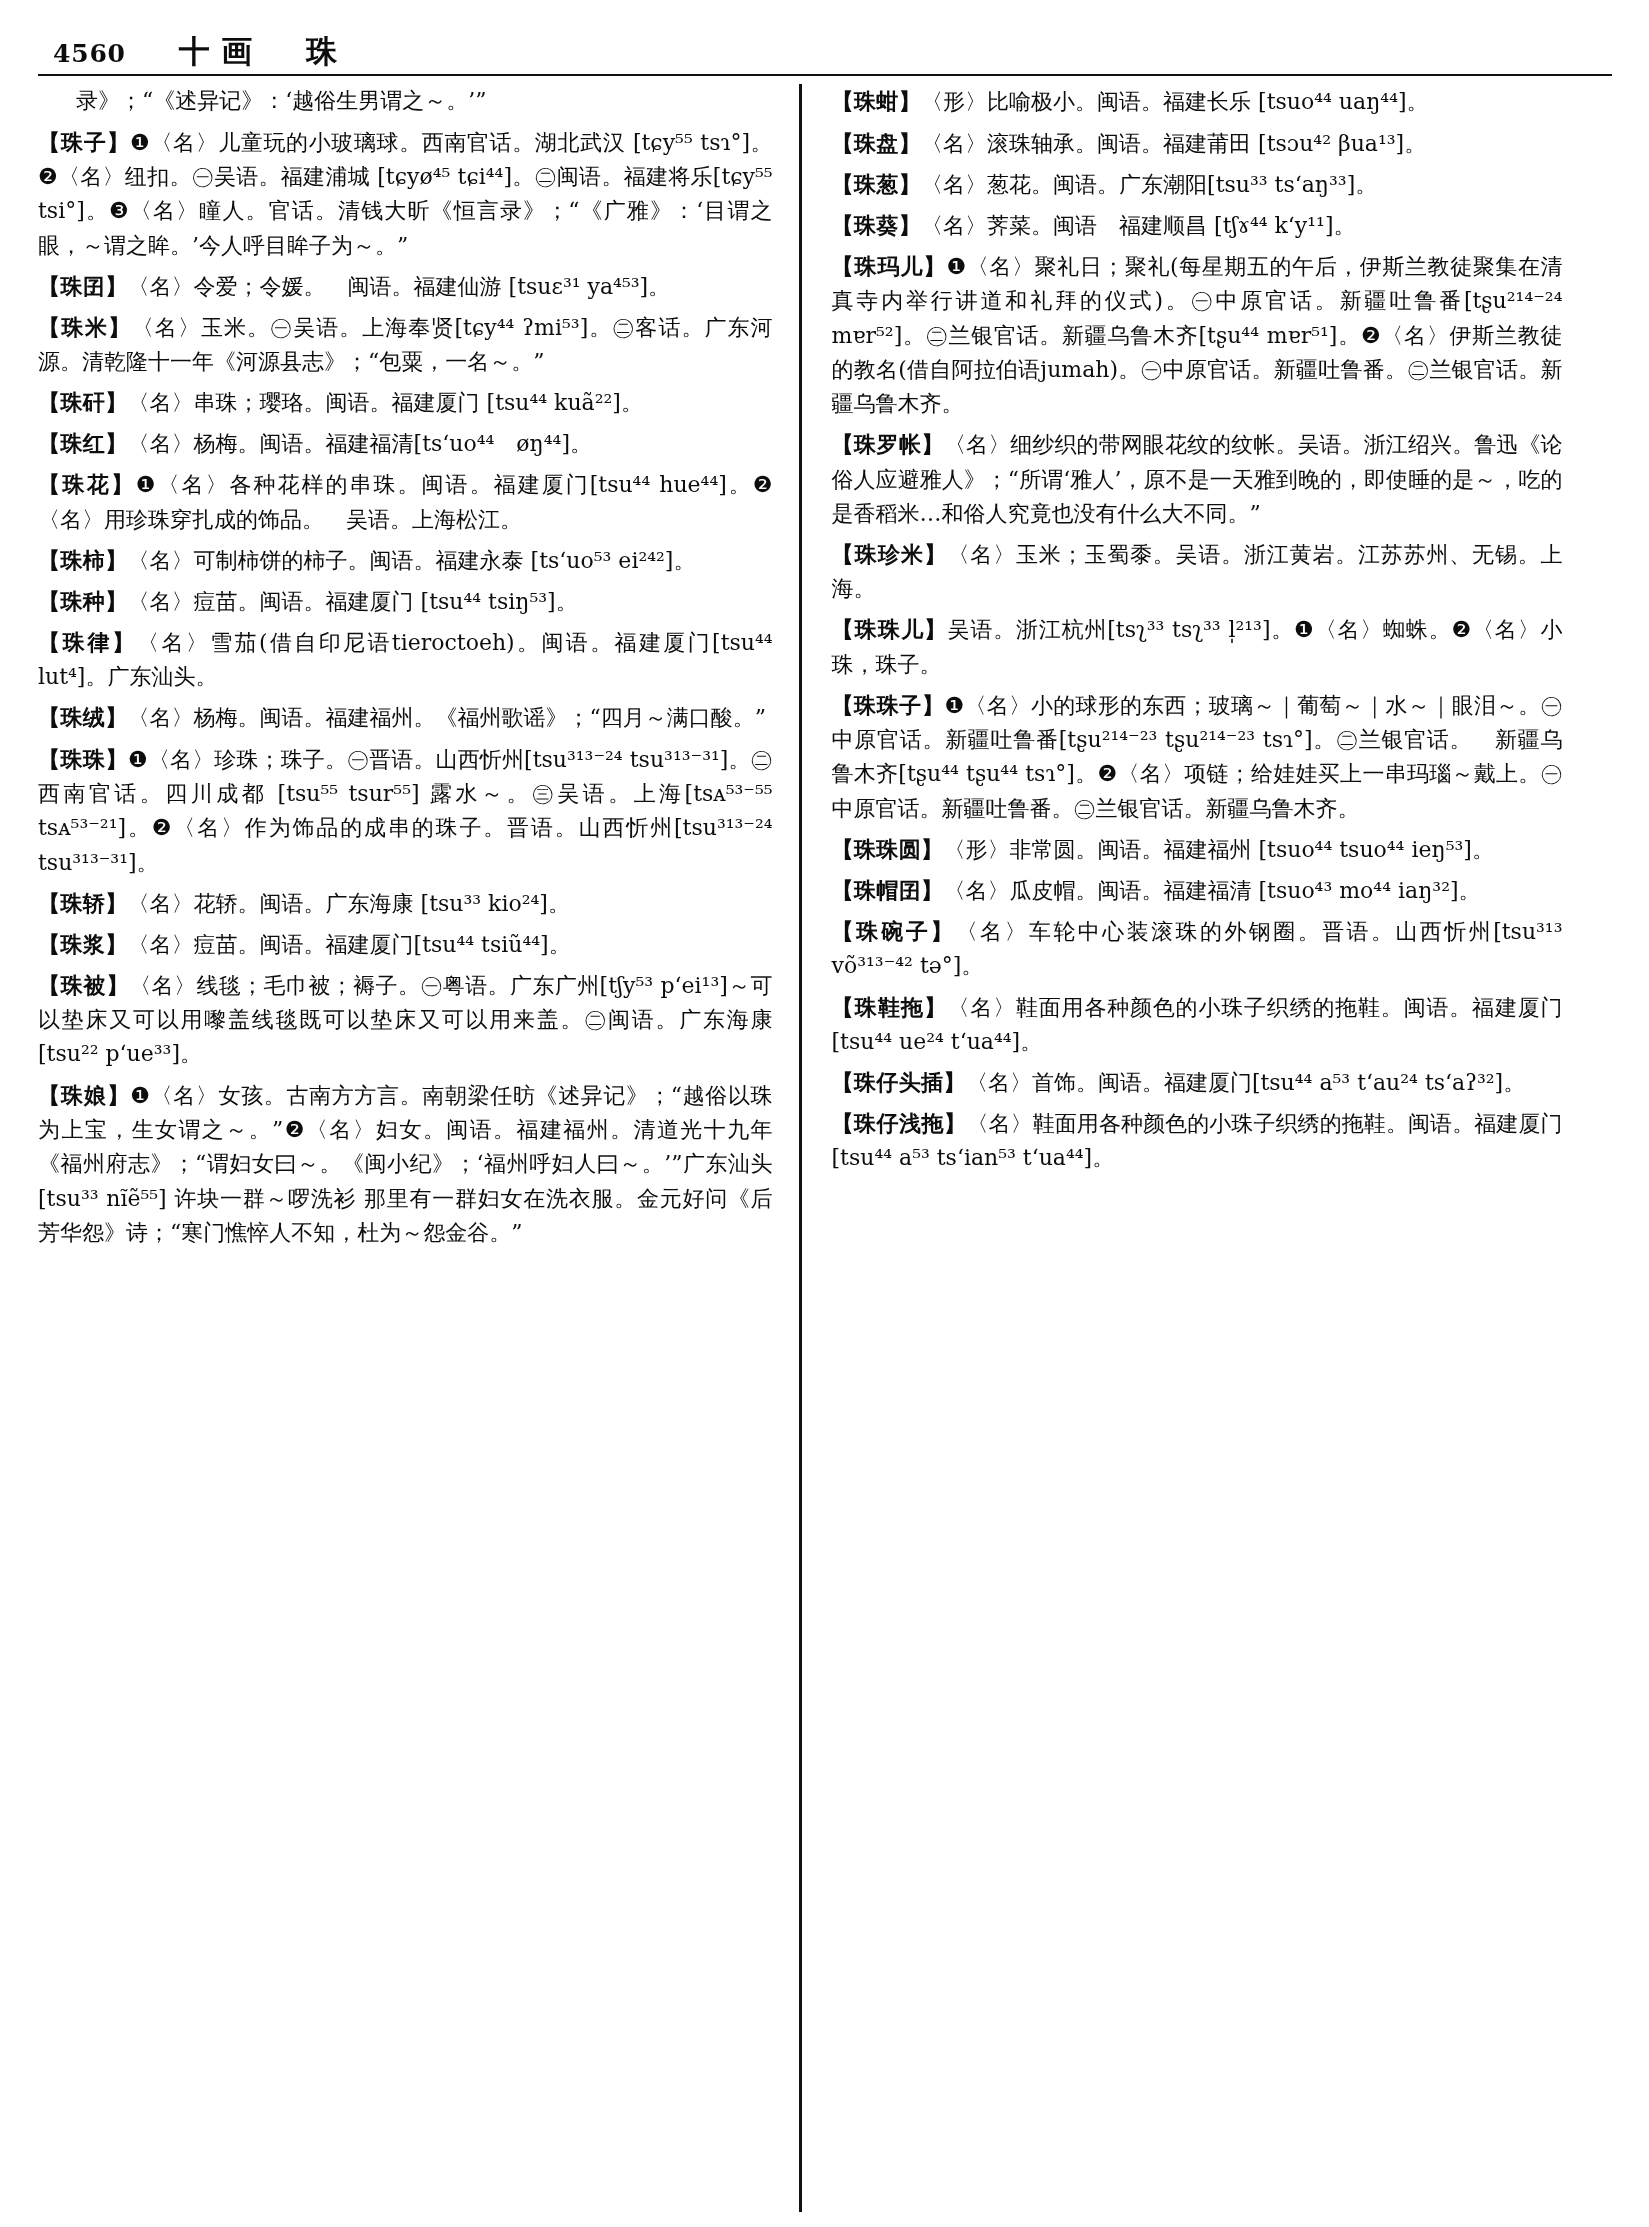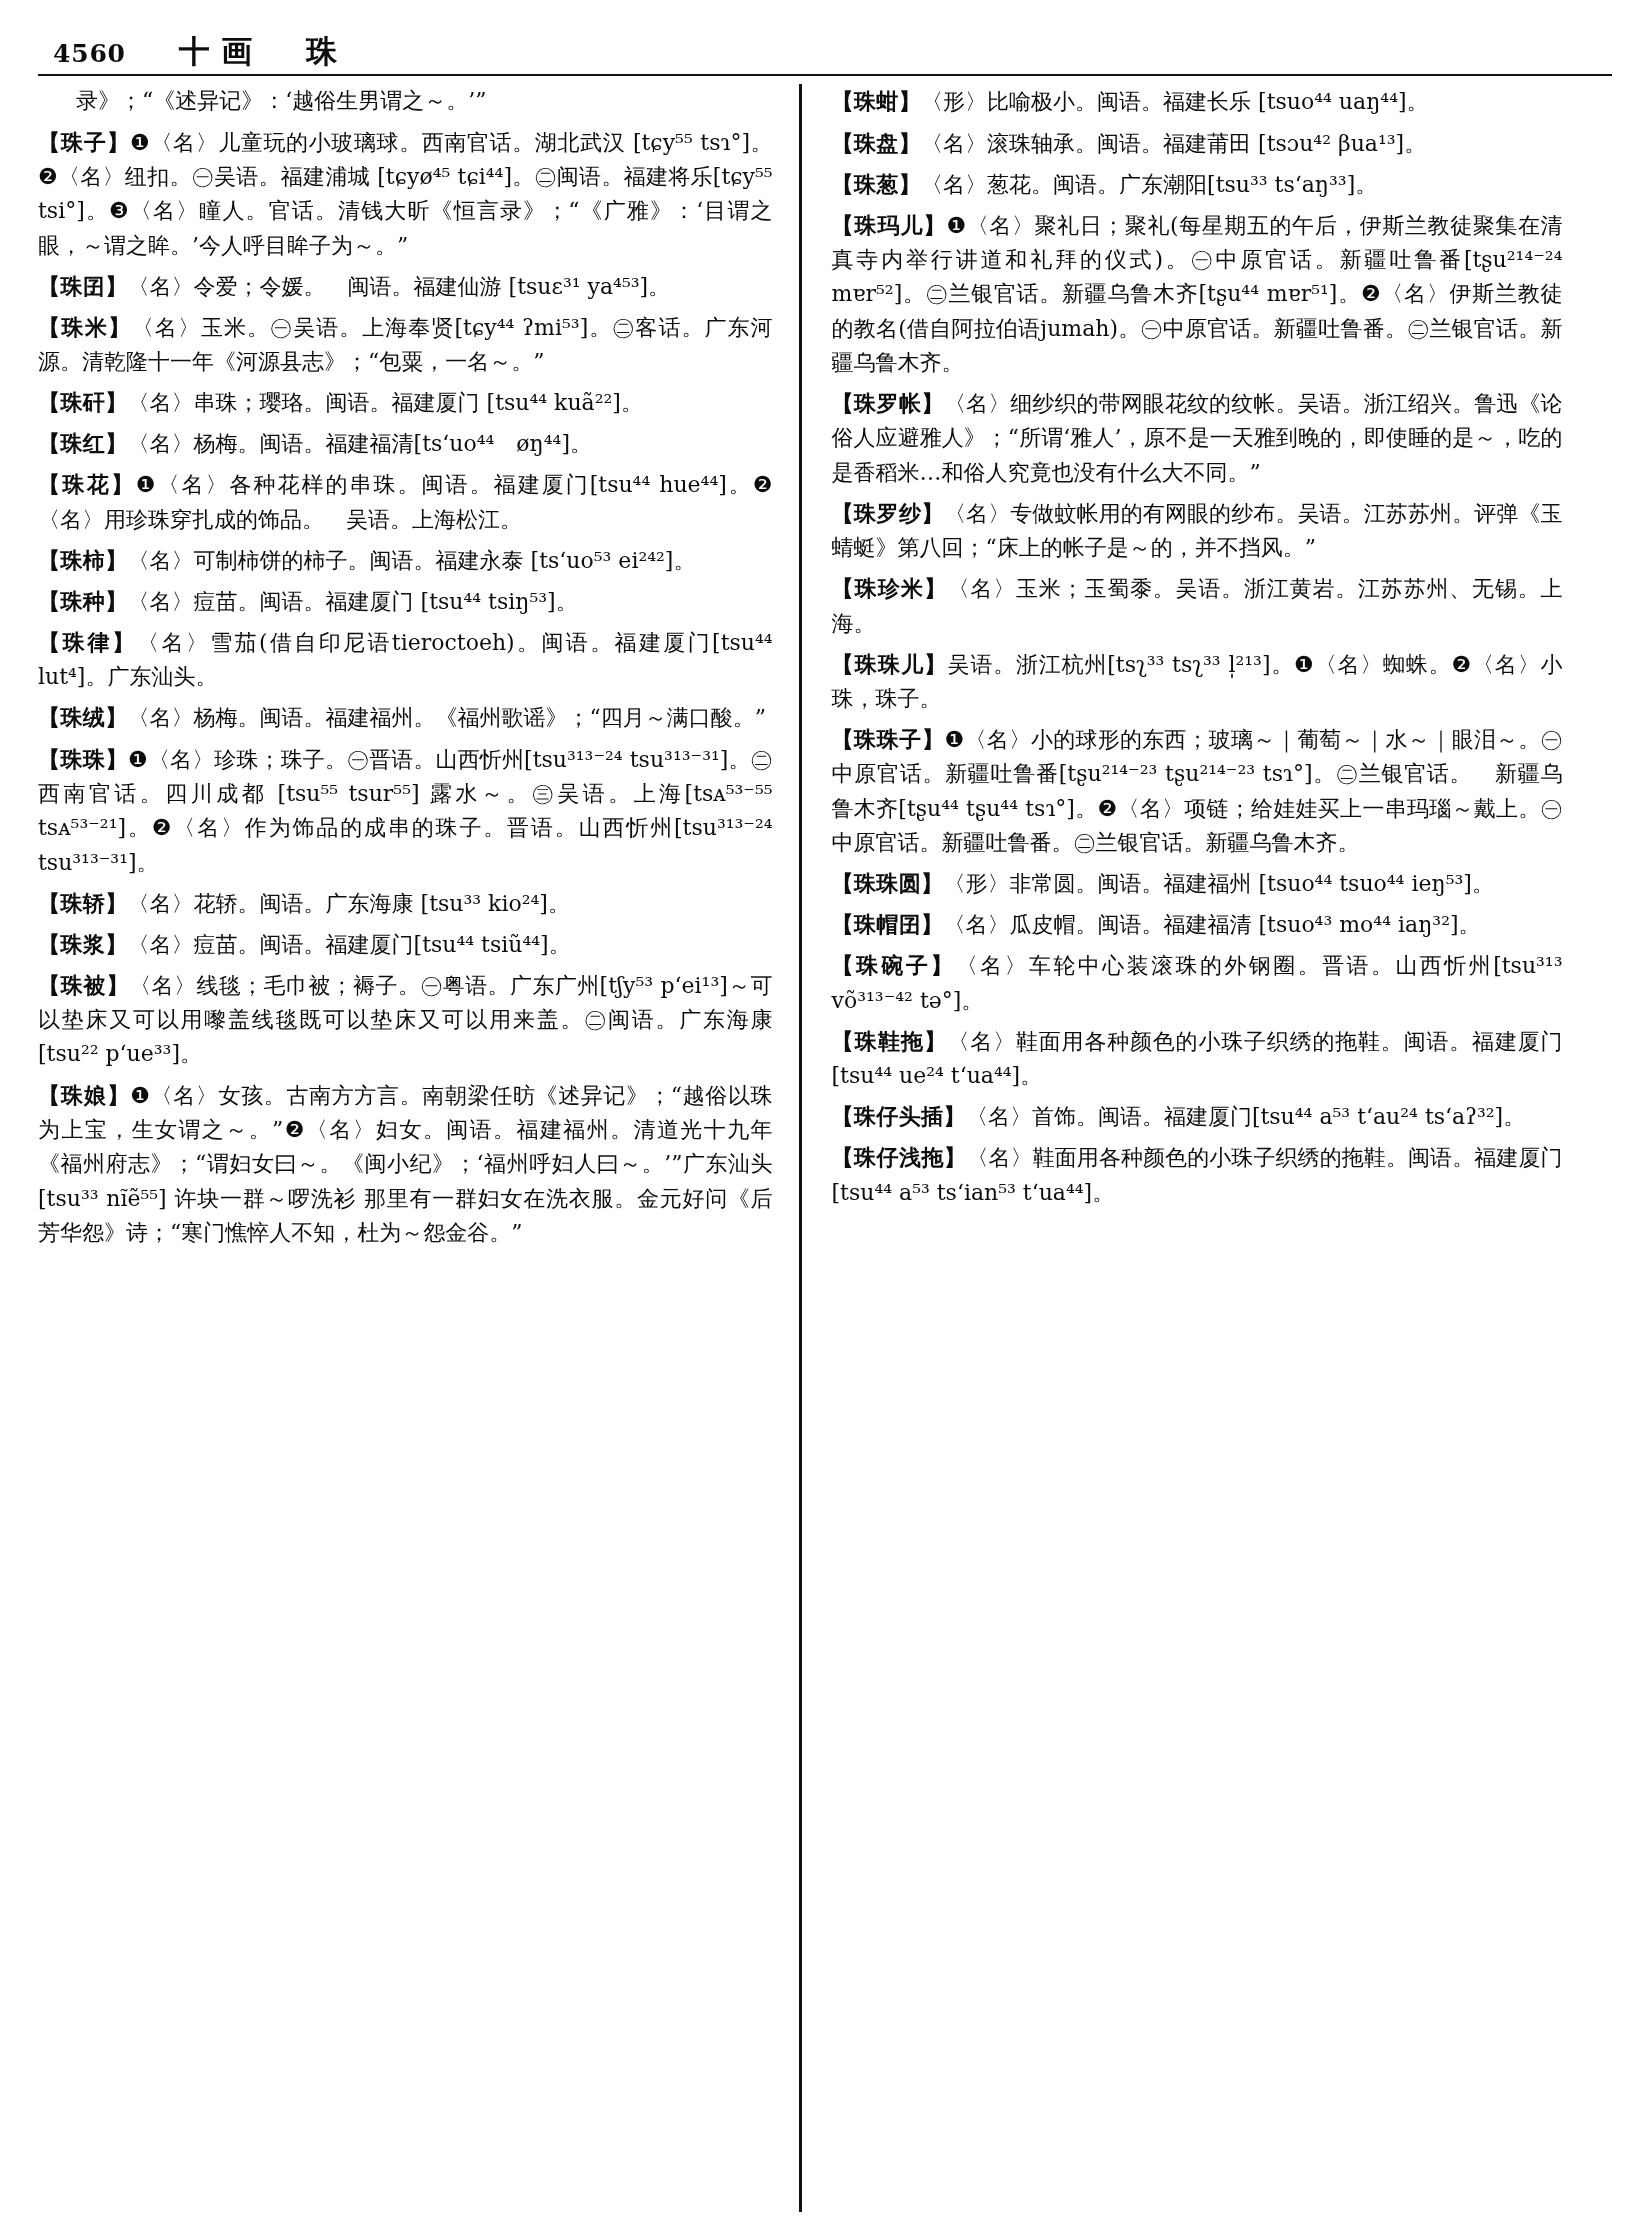--- a/index.html
+++ b/index.html
@@ -149,27 +149,27 @@
       <div class="entry">
         <span class="hw">【珠蚶】</span><span>〈形〉比喻极小。闽语。福建长乐 [tsuo⁴⁴ uaŋ⁴⁴]。</span>
       </div>
       <div class="entry">
         <span class="hw">【珠盘】</span><span>〈名〉滚珠轴承。闽语。福建莆田 [tsɔu⁴² βua¹³]。</span>
       </div>
       <div class="entry">
         <span class="hw">【珠葱】</span><span>〈名〉葱花。闽语。广东潮阳[tsu³³ ts‘aŋ³³]。</span>
       </div>
       <div class="entry">
+        <span class="hw">【珠葵】</span><span>〈名〉荠菜。闽语　福建顺昌 [tʃɤ⁴⁴ k‘y¹¹]。</span>
+      </div>
+      <div class="entry">
         <span class="hw">【珠玛儿】</span><span>❶〈名〉聚礼日；聚礼(每星期五的午后，伊斯兰教徒聚集在清真寺内举行讲道和礼拜的仪式)。㊀中原官话。新疆吐鲁番[tʂu²¹⁴⁻²⁴　mɐr⁵²]。㊁兰银官话。新疆乌鲁木齐[tʂu⁴⁴ mɐr⁵¹]。❷〈名〉伊斯兰教徒的教名(借自阿拉伯语jumah)。㊀中原官话。新疆吐鲁番。㊁兰银官话。新疆乌鲁木齐。</span>
       </div>
       <div class="entry">
         <span class="hw">【珠罗帐】</span><span>〈名〉细纱织的带网眼花纹的纹帐。吴语。浙江绍兴。鲁迅《论俗人应避雅人》；“所谓‘雅人’，原不是一天雅到晚的，即使睡的是～，吃的是香稻米…和俗人究竟也没有什么大不同。”</span>
-      </div>
-      <div class="entry">
-        <span class="hw">【珠罗纱】</span><span>〈名〉专做蚊帐用的有网眼的纱布。吴语。江苏苏州。评弹《玉蜻蜓》第八回；“床上的帐子是～的，并不挡风。”</span>
       </div>
       <div class="entry">
         <span class="hw">【珠珍米】</span><span>〈名〉玉米；玉蜀黍。吴语。浙江黄岩。江苏苏州、无锡。上海。</span>
       </div>
       <div class="entry">
         <span class="hw">【珠珠儿】</span><span>吴语。浙江杭州[tsʅ³³ tsʅ³³ l̩²¹³]。❶〈名〉蜘蛛。❷〈名〉小珠，珠子。</span>
       </div>
       <div class="entry">
         <span class="hw">【珠珠子】</span><span>❶〈名〉小的球形的东西；玻璃～｜葡萄～｜水～｜眼泪～。㊀中原官话。新疆吐鲁番[tʂu²¹⁴⁻²³ tʂu²¹⁴⁻²³ tsɿ°]。㊁兰银官话。　新疆乌鲁木齐[tʂu⁴⁴ tʂu⁴⁴ tsɿ°]。❷〈名〉项链；给娃娃买上一串玛瑙～戴上。㊀中原官话。新疆吐鲁番。㊁兰银官话。新疆乌鲁木齐。</span>
       </div>

